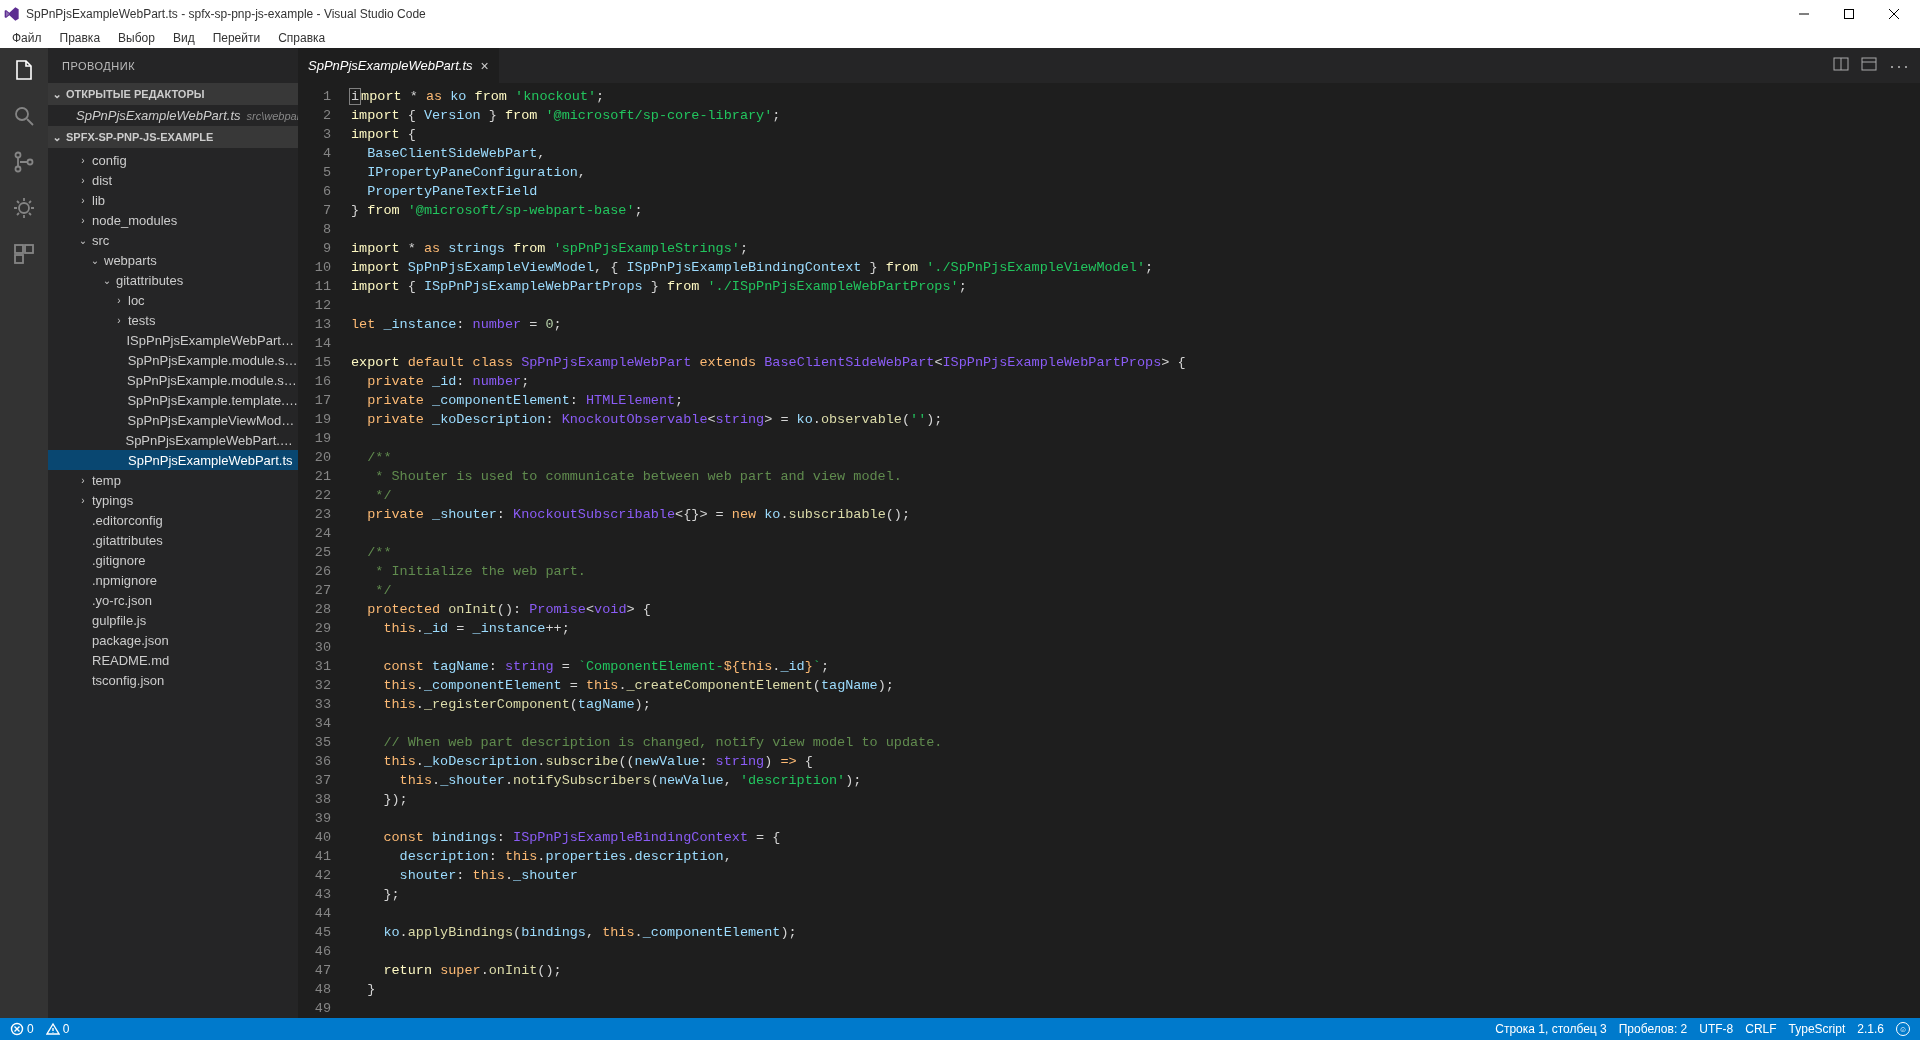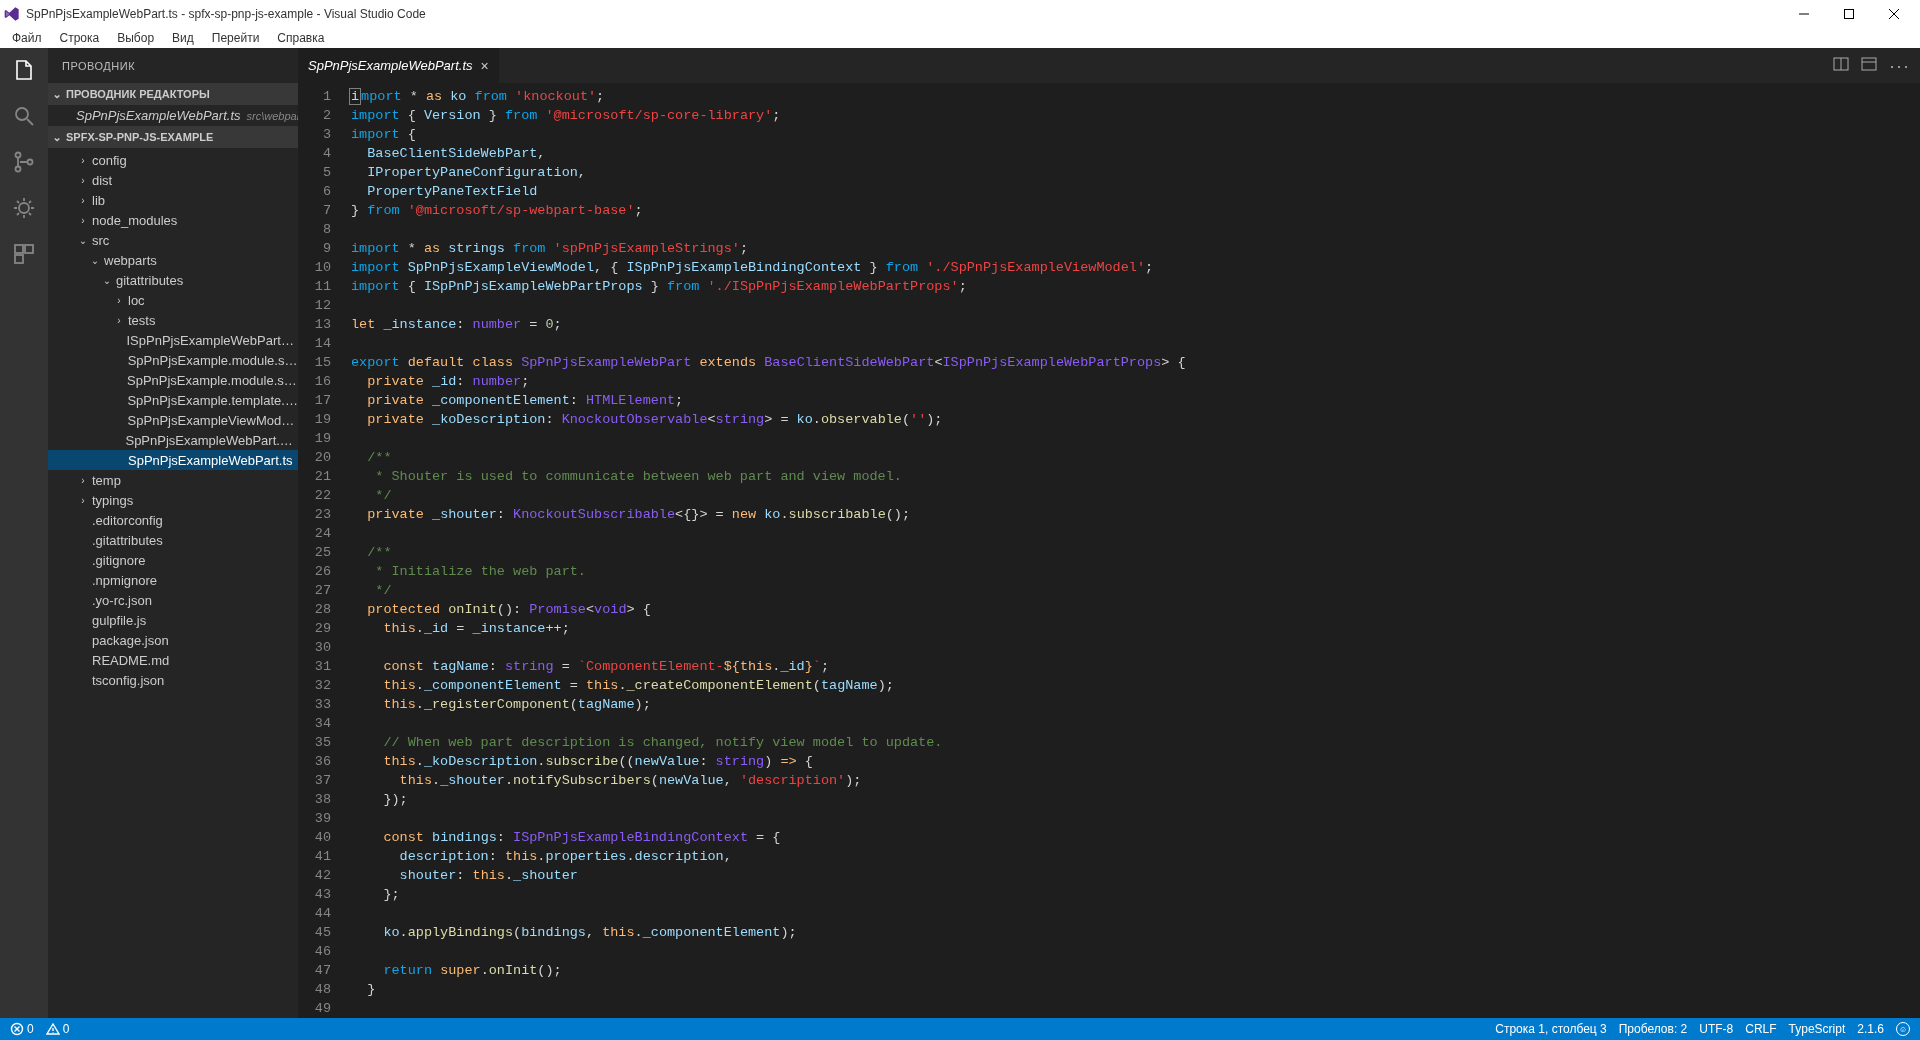--- a/index.html
+++ b/index.html
@@ -36,23 +36,23 @@
 .tab { background:#1e1e1e; display:flex; align-items:center; padding:0 10px; gap:8px; color:#fff; font-style:italic; font-size:13px; border-right:1px solid #252526;}
 .tab .close{color:#ccc;font-style:normal;font-size:14px;}
 .tab-actions{ margin-left:auto; display:flex; align-items:center; gap:12px; padding-right:10px; color:#aaa;}
 .tab-actions svg{width:16px;height:16px;}
 .dots{font-size:18px;letter-spacing:1px;line-height:0;}
 .code { flex:1; display:flex; overflow:hidden; font-family:Consolas,"Courier New",monospace; font-size:13.5px; line-height:19px;}
 .gutter { width:45px; text-align:right; color:#858585; padding:4px 12px 0 0; background:#1e1e1e; user-select:none;}
 .gutter div{height:19px;}
 .code-body { flex:1; padding:4px 0 0 8px; position:relative; white-space:pre; color:#d4d4d4;}
 .code-body > div{height:19px;}
-.tk-i{color:#0ea5e9;} 
+.tk-i{color:#fef9c3;} 
 .tk-kw{color:#fdba74;} 
-.tk-s{color:#ef4444;} 
+.tk-s{color:#22c55e;} 
 .tk-t{color:#8b5cf6;} 
 .tk-f{color:#dcdcaa;} 
 .tk-n{color:#b5cea8;} 
 .tk-c{color:#608b4e;} 
 .tk-v{color:#9cdcfe;} 
 .cursor-box{border:1px solid #7f7f7f; padding:0 1px; margin-left:-2px;}
 .status-bar { height:22px; background:#007acc; color:#fff; display:flex; align-items:center; justify-content:space-between; padding:0 10px; font-size:12px;}
 .status-left,.status-right{display:flex;align-items:center;gap:12px;}
 .status-item{display:flex;align-items:center;gap:3px;}
 .smile{width:14px;height:14px;border:1.5px solid #fff;border-radius:50%;display:flex;align-items:center;justify-content:center;font-size:8px;}
@@ -84,21 +84,21 @@
   <div class="win-btn">
         <svg viewBox="0 0 10 10">
           <path stroke="#000" d="M0 0l10 10M10 0L0 10"></path>
         </svg>
       </div>
  </div>
 </div>
 
 <div class="menu-bar" id="menu-bar">
     <span class="menu-item">Файл</span>
-    <span class="menu-item">Строка</span>
+    <span class="menu-item">Правка</span>
     <span class="menu-item">Выбор</span>
     <span class="menu-item">Вид</span>
     <span class="menu-item">Перейти</span>
     <span class="menu-item">Справка</span>
   </div>
 
 <div class="app-body">
  <div class="activity-bar">
   <div class="act-icon active">
         <svg viewBox="0 0 24 24" fill="none" stroke="currentColor" stroke-width="1.6">
@@ -132,21 +132,21 @@
           <rect x="13" y="3" width="8" height="8"></rect>
           <rect x="3" y="13" width="8" height="8"></rect>
         </svg>
       </div>
  </div>
 
  <div class="sidebar">
   <div class="side-header">ПРОВОДНИК</div>
   <div class="section-hdr">
         <span class="chev">⌄</span>
-        <span>ПРОВОДНИК РЕДАКТОРЫ</span>
+        <span>ОТКРЫТЫЕ РЕДАКТОРЫ</span>
       </div>
   <div class="open-editor">
     <span>SpPnPjsExampleWebPart.ts</span>
     <span class="path">src\webparts\spPnPjsEx…</span>
   </div>
   <div class="section-hdr">
         <span class="chev">⌄</span>
         <span>SPFX-SP-PNP-JS-EXAMPLE</span>
       </div>
   <div class="tree" id="tree">

